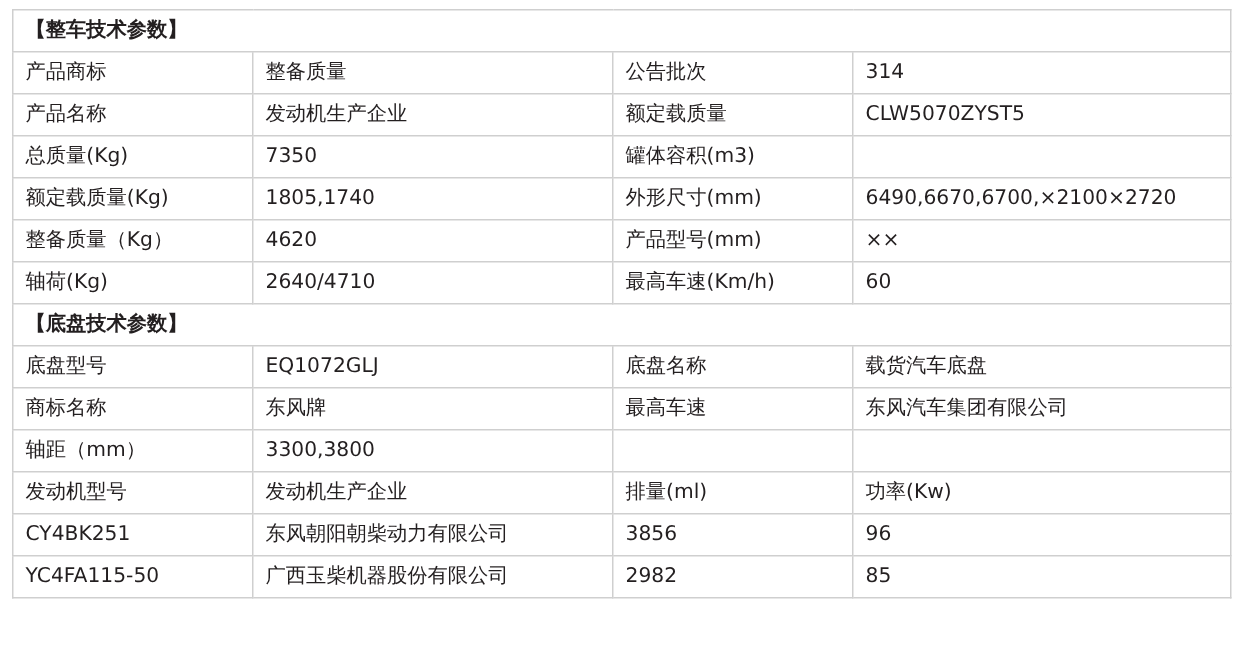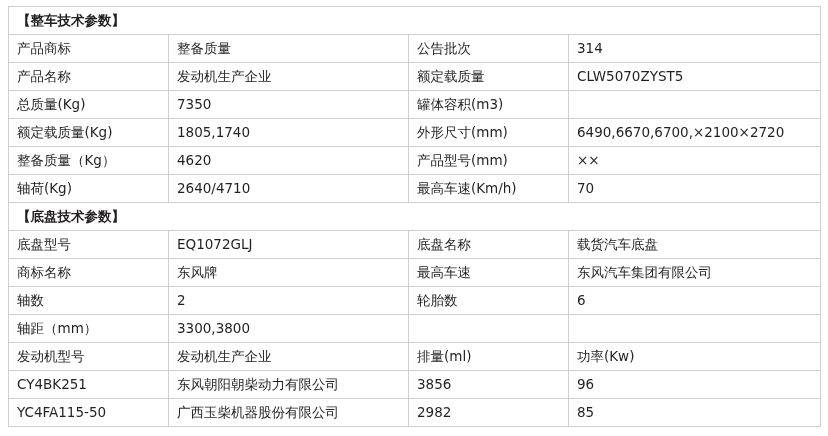--- a/index.html
+++ b/index.html
@@ -93,43 +93,37 @@
       <tr>
         <td>整备质量（Kg）</td>
         <td>4620</td>
         <td>产品型号(mm)</td>
         <td>××</td>
       </tr>
       <tr>
         <td>轴荷(Kg)</td>
         <td>2640/4710</td>
         <td>最高车速(Km/h)</td>
-        <td>70</td>
+        <td>60</td>
       </tr>
 
       <tr>
         <td class="section" colspan="4">【底盘技术参数】</td>
       </tr>
       <tr>
         <td>底盘型号</td>
         <td>EQ1072GLJ</td>
         <td>底盘名称</td>
         <td>载货汽车底盘</td>
       </tr>
       <tr>
         <td>商标名称</td>
         <td>东风牌</td>
         <td>最高车速</td>
         <td>东风汽车集团有限公司</td>
-      </tr>
-      <tr>
-        <td>轴数</td>
-        <td>2</td>
-        <td>轮胎数</td>
-        <td>6</td>
       </tr>
       <tr>
         <td>轴距（mm）</td>
         <td>3300,3800</td>
         <td></td>
         <td></td>
       </tr>
 
       <tr>
         <td>发动机型号</td>

